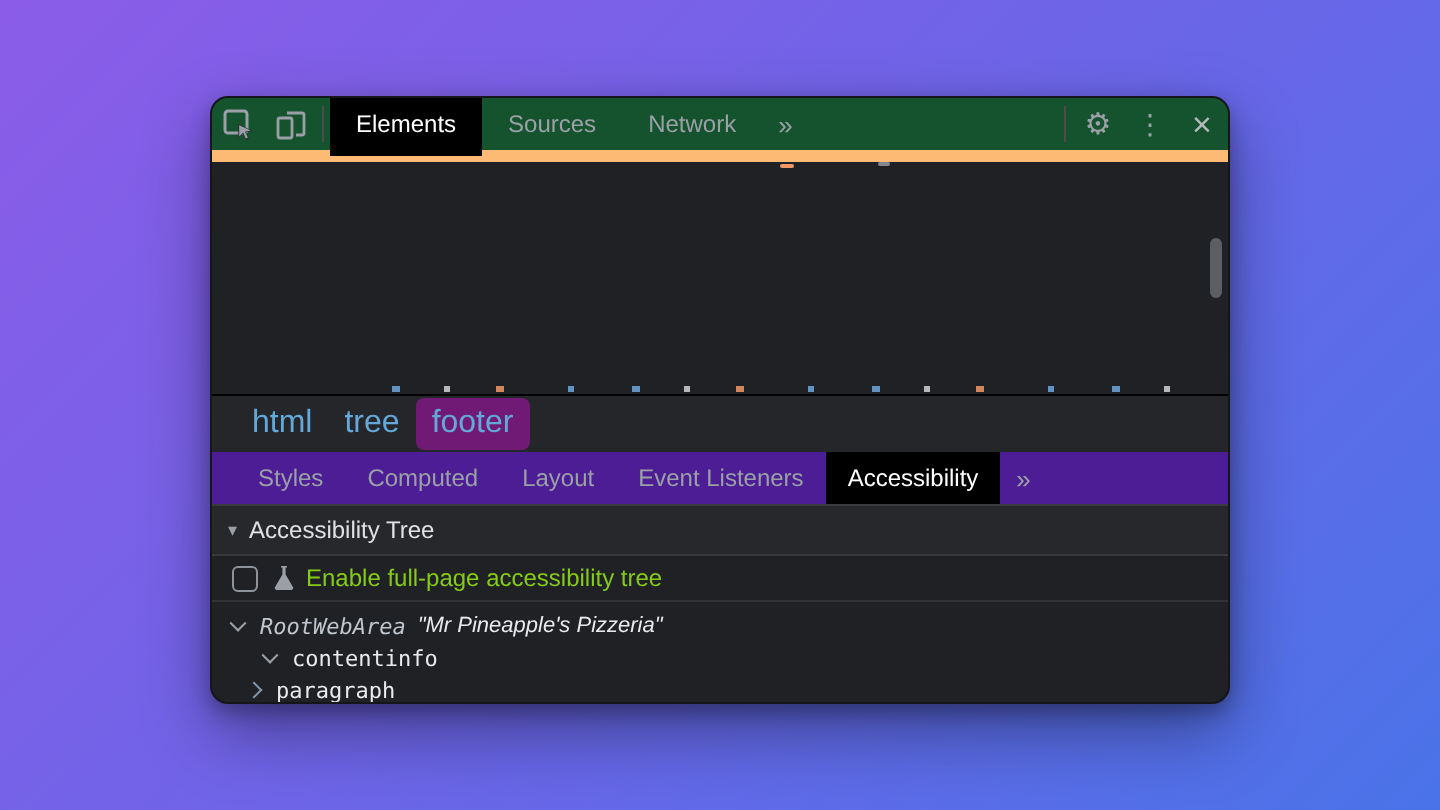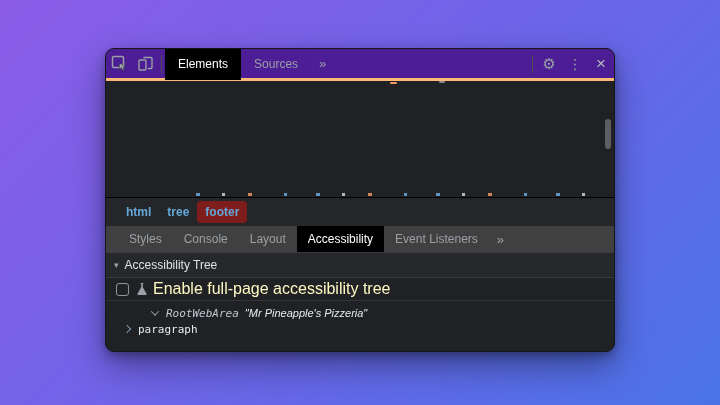--- a/index.html
+++ b/index.html
@@ -10,22 +10,22 @@
     position:relative;
   }
   .window {
     position:absolute; left:105px; top:48px; width:510px; height:304px;
     background:#202124; border-radius:9px; overflow:hidden;
     border:1px solid #151619;
     box-shadow:0 14px 34px rgba(0,0,0,.38), 0 4px 10px rgba(0,0,0,.28);
   }
   
   .toolbar {
-    height:32px; background:#4c1d95; display:flex; align-items:center;
-    border-bottom:3px solid #fdba74; position:relative;
+    height:32px; background:#14532d; display:flex; align-items:center;
+    border-bottom:6px solid #fdba74; position:relative;
   }
   .tb-icon { width:26px; height:32px; display:flex; align-items:center; justify-content:center; cursor:pointer; }
   .tb-divider { width:1px; height:18px; background:#4a4c50; margin:0 3px; }
   .top-tabs { display:flex; height:32px; align-items:stretch; }
   .top-tab { display:flex; align-items:center; padding:0 13px; color:#9aa0a6; font-size:12px; cursor:pointer; }
   .top-tab.active { background:#000; color:#fff; }
   .more-tabs { color:#9aa0a6; font-size:13px; padding:0 8px; display:flex; align-items:center; cursor:pointer; }
   .tb-right { margin-left:auto; display:flex; align-items:center; height:32px; }
   .gear { color:#9aa0a6; font-size:15px; }
   .kebab { color:#9aa0a6; font-size:14px; letter-spacing:0; }
@@ -46,51 +46,51 @@
       #6ea8dc 0 4px, transparent 4px 26px,
       #cfd2d6 26px 29px, transparent 29px 52px,
       #f29766 52px 56px, transparent 56px 88px,
       #6ea8dc 88px 91px, transparent 91px 120px);
     opacity:.85; cursor:pointer;
   }
   
   .crumbs {
     height:29px; background:#242629; border-top:1px solid #000;
     display:flex; align-items:center; padding-left:12px;
-    font-size:12px; color:#63a8d8;font-weight:bold;
+    font-size:16px; color:#63a8d8;
   }
   .crumb { padding:4px 8px; cursor:pointer; }
-  .crumb.active { background:#7f1d1d; border-radius:4px; }
+  .crumb.active { background:#701a75; border-radius:4px; }
   
   .panel-tabs {
-    height:27px; background:#404040; border-bottom:1px solid #3a3b3e;
+    height:27px; background:#4c1d95; border-bottom:1px solid #3a3b3e;
     display:flex; align-items:stretch; padding-left:12px; font-size:12px; color:#9aa0a6;text-align:right;
   }
   .panel-tab { display:flex; align-items:center; padding:0 11px; cursor:pointer; }
   .panel-tab.active { background:#000; color:#fff; }
   
   .sec-header {
     height:25px; background:#27282b; border-bottom:1px solid #38393c;
     display:flex; align-items:center; padding-left:8px;
     font-size:12px; color:#dfe1e5; cursor:pointer;
   }
   .tri { color:#9aa0a6; font-size:9px; margin-right:6px; }
   .chk-row {
     height:23px; display:flex; align-items:center; padding-left:10px;
     border-bottom:1px solid #323336; background:#202124;
   }
   .checkbox {
     width:13px; height:13px; border:1.5px solid #8f949a; border-radius:3px;
     margin-right:7px; cursor:pointer; background:transparent;
   }
   .flask { margin-right:5px; display:flex; align-items:center; }
-  .chk-label { font-size:16px; color:#fef9c3; }
+  .chk-label { font-size:12px; color:#84cc16; }
   .ax-tree { padding-top:4px; font-size:11px; }
   .ax-row { height:16px; display:flex; align-items:center; cursor:pointer; }
-  .ax-root { padding-left:10px;margin-left:36px; }
+  .ax-root { padding-left:10px; }
   .ax-l2 { padding-left:26px; }
   .ax-l3 { padding-left:18px; }
   .chev { width:6px; height:6px; border-right:1.6px solid #9aa0a6; border-bottom:1.6px solid #9aa0a6; display:inline-block; margin-right:8px; }
   .chev.down { transform:rotate(45deg) translate(-1px,-1px); }
   .chev.right { transform:rotate(-45deg); border-color:#7f97ab; }
   .ax-role { font-family:"DejaVu Sans Mono", monospace; font-style:italic; color:#c0c6cd; }
   .ax-name { font-style:italic; color:#e8eaed; margin-left:6px; font-family:"Liberation Sans", sans-serif; }
   .ax-plain { font-family:"DejaVu Sans Mono", monospace; color:#e8eaed; }
 </style>
 </head>
@@ -110,20 +110,21 @@
       <div class="tb-icon">
         <svg width="17" height="17" viewBox="0 0 17 17">
           <rect x="2" y="5" width="7" height="10" rx="1" fill="none" stroke="#9aa0a6" stroke-width="1.4"></rect>
           <path d="M6.5 2.5 h7.5 a1 1 0 0 1 1 1 v9 a1 1 0 0 1 -1 1 h-3" fill="none" stroke="#9aa0a6" stroke-width="1.4"></path>
         </svg>
       </div>
       <div class="tb-divider"></div>
       <div class="top-tabs">
         <div class="top-tab active">Elements</div>
         <div class="top-tab">Sources</div>
+        <div class="top-tab">Network</div>
         <div class="more-tabs">»</div>
       </div>
       <div class="tb-right">
         <div class="tb-divider"></div>
         <div class="tb-icon gear">⚙</div>
         <div class="tb-icon kebab">⋮</div>
         <div class="tb-icon close-x">×</div>
       </div>
     </div>
 
@@ -152,24 +153,24 @@
     </div>
 
     <div class="crumbs">
       <div class="crumb">html</div>
       <div class="crumb">tree</div>
       <div class="crumb active">footer</div>
     </div>
 
     <div class="panel-tabs">
       <div class="panel-tab">Styles</div>
-      <div class="panel-tab">Console</div>
+      <div class="panel-tab">Computed</div>
       <div class="panel-tab">Layout</div>
+      <div class="panel-tab">Event Listeners</div>
       <div class="panel-tab active">Accessibility</div>
-      <div class="panel-tab">Event Listeners</div>
       <div class="more-tabs">»</div>
     </div>
 
     <div class="sec-header">
       <span class="tri">▾</span>
       <span>Accessibility Tree</span>
     </div>
 
     <div class="chk-row">
       <div class="checkbox"></div>
@@ -180,20 +181,24 @@
       </span>
       <span class="chk-label">Enable full-page accessibility tree</span>
     </div>
 
     <div class="ax-tree">
       <div class="ax-row ax-root">
         <span class="chev down"></span>
         <span class="ax-role">RootWebArea</span>
         <span class="ax-name">"Mr Pineapple's Pizzeria"</span>
       </div>
+      <div class="ax-row ax-l2">
+        <span class="chev down"></span>
+        <span class="ax-plain">contentinfo</span>
+      </div>
       <div class="ax-row ax-l3">
         <span class="chev right"></span>
         <span class="ax-plain">paragraph</span>
       </div>
     </div>
 
   </div>
 </div>
 
 </body></html>

